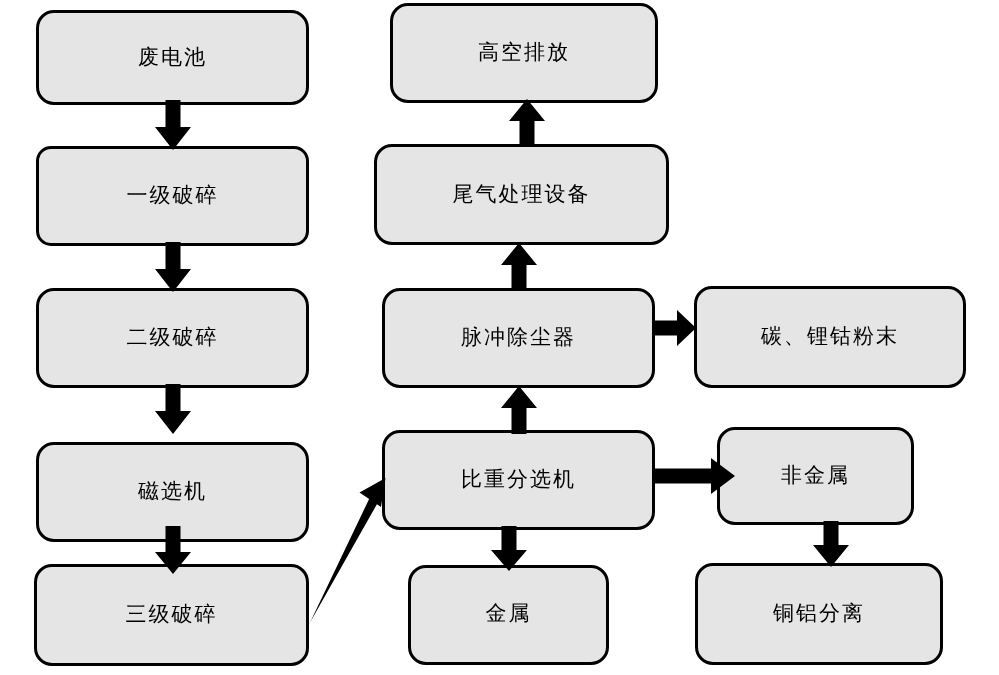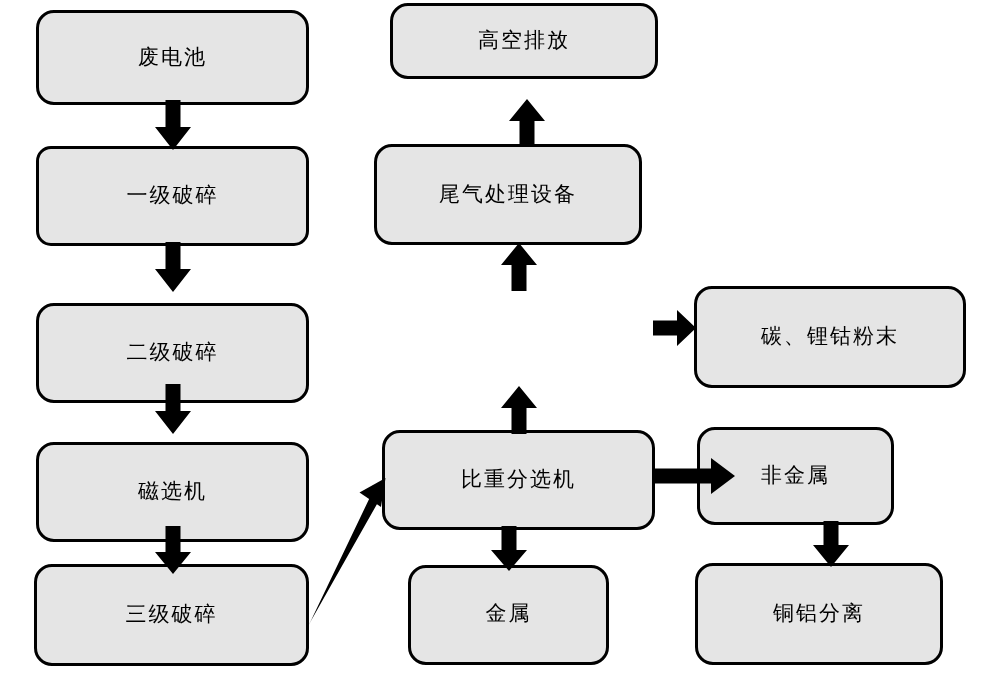--- a/index.html
+++ b/index.html
@@ -49,54 +49,57 @@
 <div id="canvas">
 
   <div class="node" style="left:36px; top:10px; width:273px; height:95px;">
     <span class="node-label">废电池</span>
   </div>
 
   <div class="node" style="left:36px; top:146px; width:273px; height:100px;border-radius:15px;">
     <span class="node-label">一级破碎</span>
   </div>
 
-  <div class="node" style="left:36px; top:288px; width:273px; height:100px;margin-top:15px;">
+  <div class="node" style="left:36px; top:288px; width:273px; height:100px;">
     <span class="node-label">二级破碎</span>
   </div>
 
   <div class="node" style="left:36px; top:442px; width:273px; height:100px;">
     <span class="node-label">磁选机</span>
   </div>
 
   <div class="node" style="left:34px; top:564px; width:275px; height:102px;">
     <span class="node-label">三级破碎</span>
   </div>
 
-  <div class="node" style="left:390px; top:3px; width:268px; height:76px;">
+  <div class="node" style="left:390px; top:3px; width:268px; height:100px;">
     <span class="node-label">高空排放</span>
   </div>
 
-  <div class="node" style="left:374px; top:144px; width:268px; height:101px;">
+  <div class="node" style="left:374px; top:144px; width:295px; height:101px;">
     <span class="node-label">尾气处理设备</span>
   </div>
 
+  <div class="node" style="left:382px; top:288px; width:273px; height:100px;">
+    <span class="node-label">脉冲除尘器</span>
+  </div>
 
   <div class="node" style="left:382px; top:430px; width:273px; height:100px;">
     <span class="node-label">比重分选机</span>
   </div>
 
   <div class="node" style="left:408px; top:565px; width:201px; height:100px;font-family:Liberation Mono, monospace;">
     <span class="node-label">金属</span>
   </div>
 
   <div class="node" style="left:694px; top:286px; width:272px; height:102px;">
     <span class="node-label">碳、锂钴粉末</span>
   </div>
 
-  <div class="node" style="left:697px; top:427px; width:197px; height:98px;text-align:center;">
+  <div class="node" style="left:717px; top:427px; width:197px; height:98px;text-align:center;">
     <span class="node-label">非金属</span>
   </div>
 
   <div class="node" style="left:695px; top:563px; width:248px; height:102px;">
     <span class="node-label">铜铝分离</span>
   </div>
 
   <div class="arrow" style="left:154px; top:100px; width:38px; height:50px;">
     <svg width="38" height="50" viewBox="0 0 38 50">
       <polygon points="11.5,0 26.5,0 26.5,27 37,27 19,50 1,27 11.5,27" fill="#000000"></polygon>

